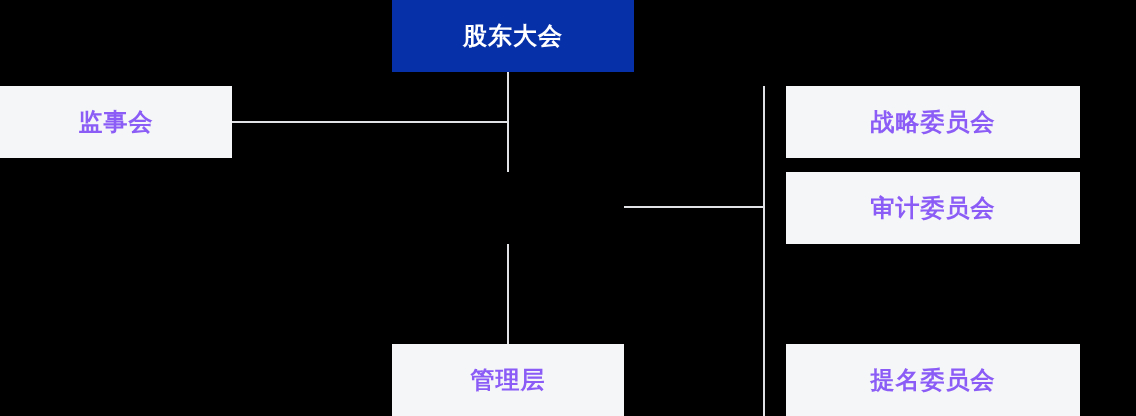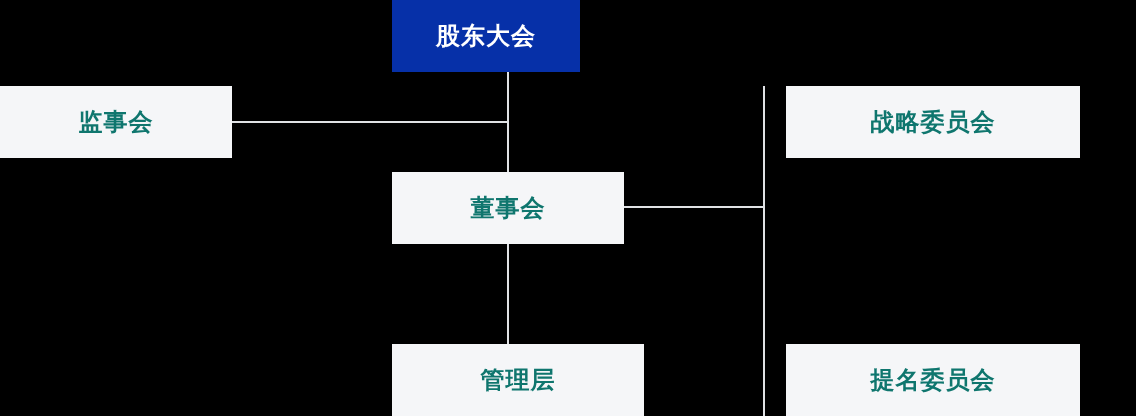--- a/index.html
+++ b/index.html
@@ -18,35 +18,35 @@
   .node {
     position: absolute;
     display: flex;
     align-items: center;
     justify-content: center;
     box-sizing: border-box;
     font-size: 24px;
     font-weight: 700;
     letter-spacing: 1px;
     background: #F5F6F8;
-    color: #0f766e;
+    color: #8b5cf6;
     height: 72px;
   }
   .node.primary {
     background: #0630A8;
     color: #FFFFFF;
   }
   .connector {
     position: absolute;
     background: #E0E2E5;
   }
   
-  #node-shareholders { left: 392px; top: 0;     width: 188px; }
+  #node-shareholders { left: 392px; top: 0;     width: 242px; }
   #node-board        { left: 392px; top: 172px; width: 232px; }
-  #node-management   { left: 392px; top: 344px; width: 252px; }
+  #node-management   { left: 392px; top: 344px; width: 232px; }
   
   #node-supervisory  { left: 0;     top: 86px;  width: 232px; }
   
   .committee         { left: 786px; width: 294px; }
   #committee-0 { top: 86px; }
   #committee-1 { top: 172px; }
   #committee-2 { top: 258px; }
   #committee-3 { top: 344px; }
   
   #conn-center-top    { left: 507px; top: 72px;  width: 2px;   height: 100px; }
@@ -63,32 +63,32 @@
   <div class="connector" id="conn-center-top"></div>
   <div class="connector" id="conn-center-bottom"></div>
   <div class="connector" id="conn-left"></div>
   <div class="connector" id="conn-right"></div>
   <div class="connector" id="conn-right-rail"></div>
 
   <div class="node primary" id="node-shareholders">
     <span>股东大会</span>
   </div>
 
-  <div class="node" id="node-board">
-    <span>董事会</span>
-  </div>
 
   <div class="node" id="node-management">
     <span>管理层</span>
   </div>
 
   <div class="node" id="node-supervisory">
     <span>监事会</span>
   </div>
 
   <div class="node committee" id="committee-0">
     <span>战略委员会</span>
   </div>
+  <div class="node committee" id="committee-1">
+    <span>审计委员会</span>
+  </div>
   <div class="node committee" id="committee-3">
     <span>提名委员会</span>
   </div>
 
 </div>
 
 </body></html>

